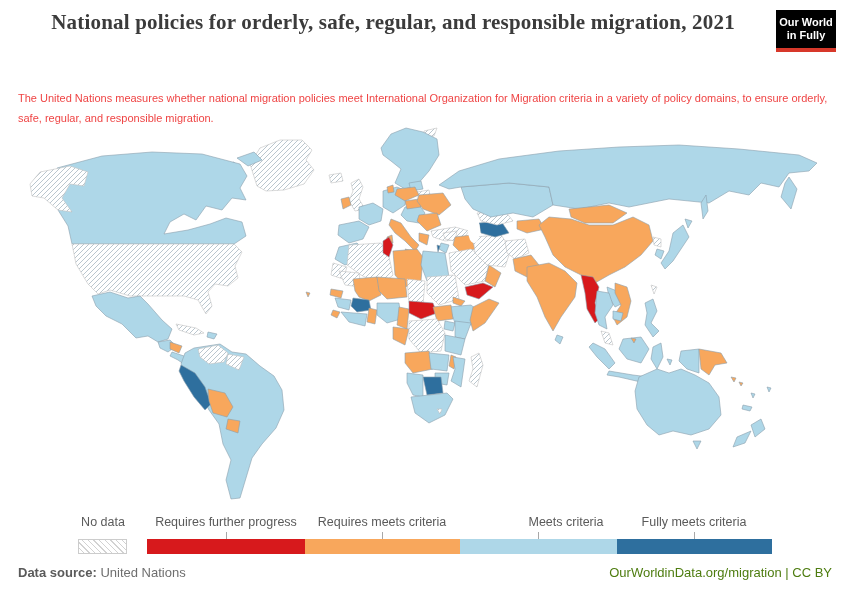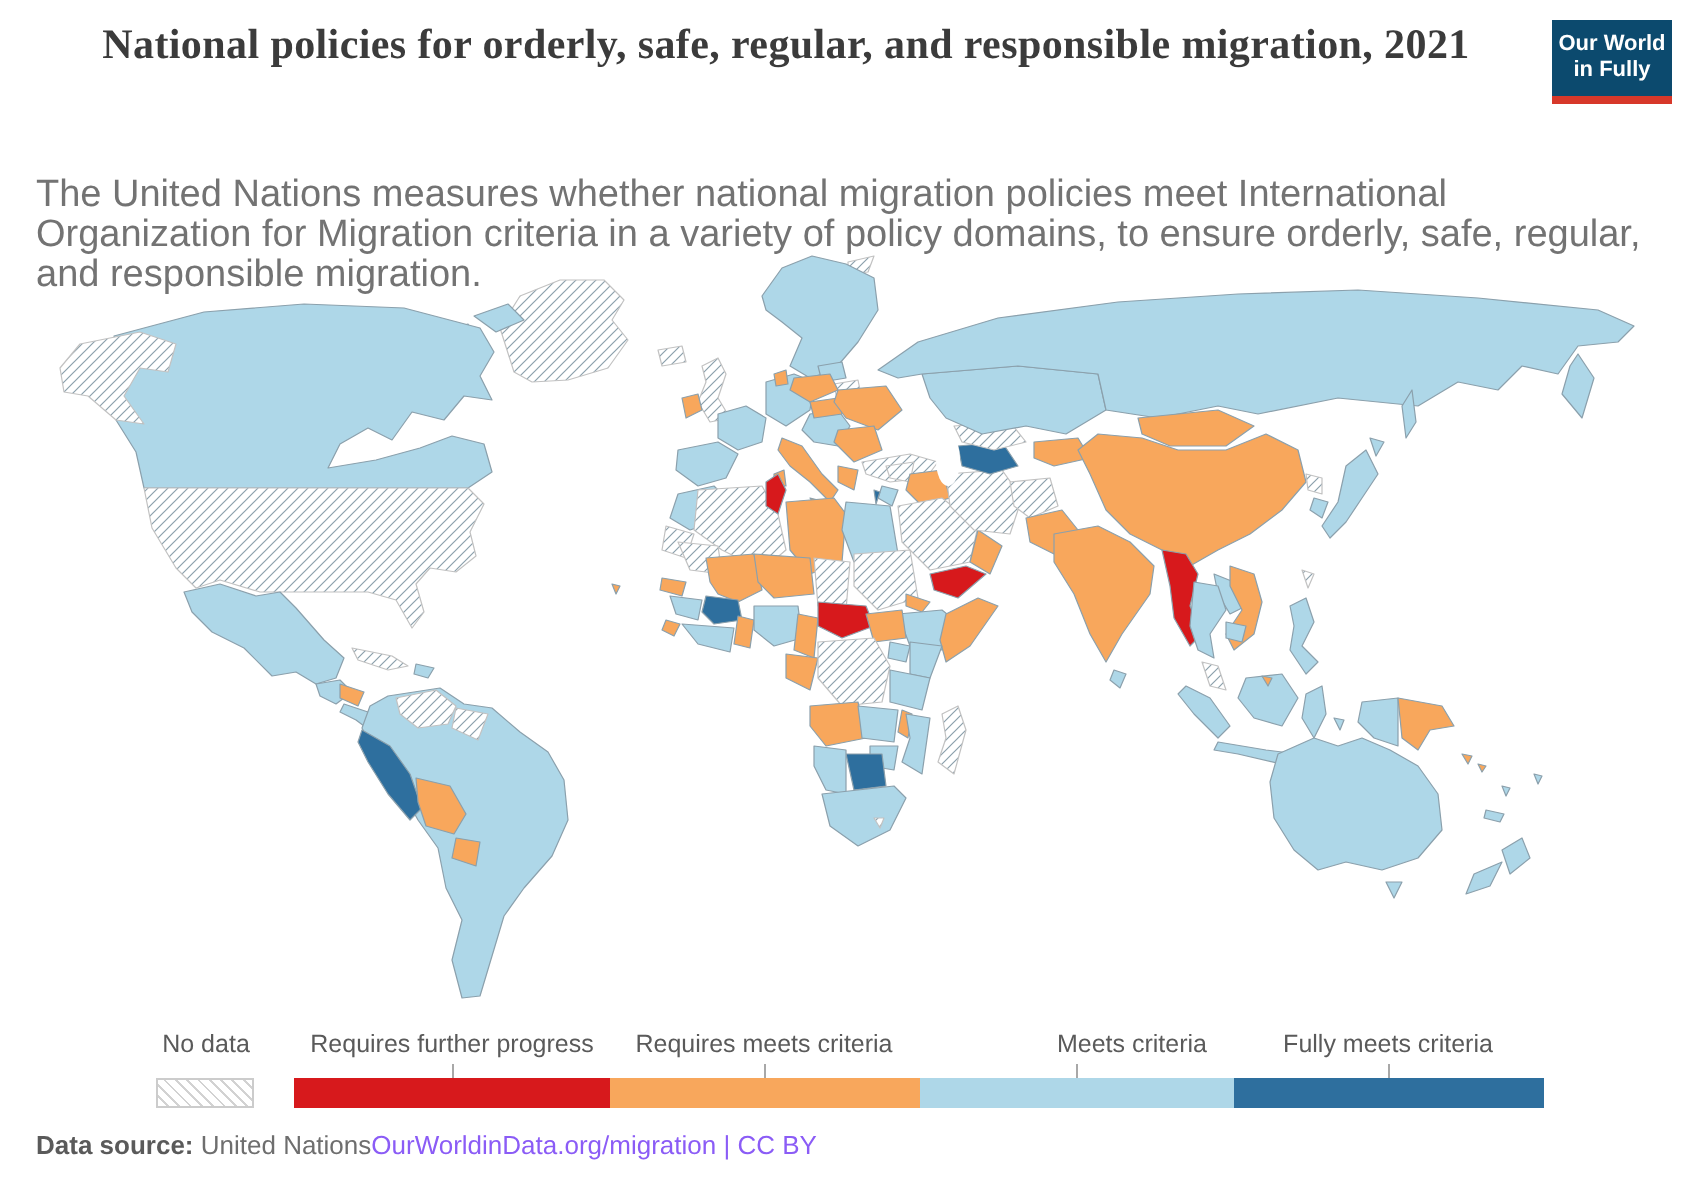--- a/index.html
+++ b/index.html
@@ -14,51 +14,51 @@
   }
   .logo{
     position:absolute;right:14px;top:10px;width:60px;height:42px;
     background:#0c2c54;color:#ffffff;text-align:center;
     display:flex;flex-direction:column;justify-content:center;
     font-size:11px;font-weight:700;line-height:13px;
     border-bottom:4px solid #d7382a;box-sizing:border-box;cursor:pointer;
   }
   .subtitle{
     position:absolute;left:18px;top:88px;width:812px;
-    font-size:19px;line-height:20px;color:#737373;
+    font-size:11px;line-height:20px;color:#ef4444;
   }
   .map-wrap{position:absolute;left:12px;top:126px;width:826px;height:382px;}
   .map-wrap svg{width:100%;height:100%;}
   .map-wrap path{stroke:#8ba0ac;stroke-width:.6;stroke-linejoin:round;}
   .map-wrap path.nodata{stroke:#c2c2c2;}
   .legend{position:absolute;left:0;top:513px;width:734px;height:40px;}
   .legend-label{
     position:absolute;top:2px;transform:translateX(-50%);
     font-size:12.5px;color:#5a5a5a;white-space:nowrap;
   }
   .legend-tick{position:absolute;top:19px;width:1px;height:7px;background:#a8a8a8;}
   .legend-seg{position:absolute;top:26px;height:15px;}
   .swatch-nodata{
     position:absolute;top:26px;left:78px;width:49px;height:15px;box-sizing:border-box;
     border:1px solid #cccccc;
     background:repeating-linear-gradient(45deg,#ffffff 0 3px,#d2d2d2 3px 4px);
   }
   .footer{
     position:absolute;left:18px;right:18px;top:565px;height:22px;
-    font-size:13px;color:#6e6e6e;display:flex;
+    font-size:13px;color:#6e6e6e;display:flex;justify-content:space-between;
   }
   .footer .src-label{font-weight:700;color:#5a5a5a;}
-  .footer .link{color:#8b5cf6;text-decoration:none;cursor:pointer;}
+  .footer .link{color:#4d7c0f;text-decoration:none;cursor:pointer;}
 </style>
 </head>
 <body>
 
 <div class="title">National policies for orderly, safe, regular, and responsible migration, 2021</div>
 
-<div class="logo" style="background: #0c4a6e; border-bottom-color: rgb(215, 56, 42); margin-left: 28px;">
+<div class="logo" style="background: #000000; border-bottom-color: rgb(215, 56, 42); margin-left: 28px;">
   <span>Our World</span>
   <span>in Fully</span>
 </div>
 
 <div class="subtitle">The United Nations measures whether national migration policies meet International Organization for Migration criteria in a variety of policy domains, to ensure orderly, safe, regular, and responsible migration.</div>
 
 <div class="map-wrap">
 <svg viewBox="0 0 826 382" xmlns="http://www.w3.org/2000/svg">
   <defs>
     <pattern id="hatch" patternUnits="userSpaceOnUse" width="5" height="5">

